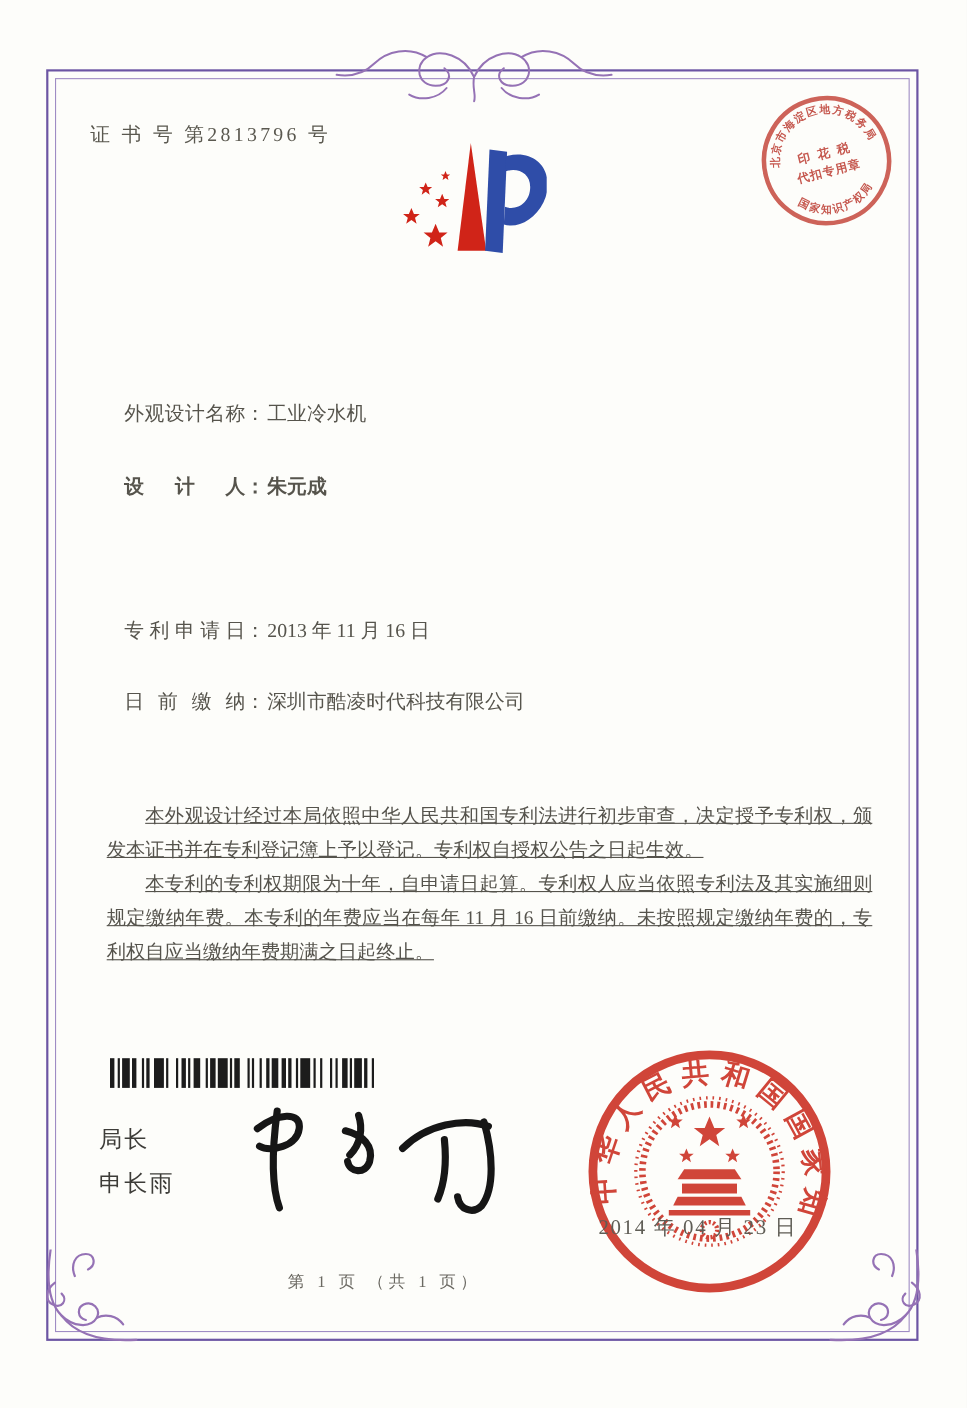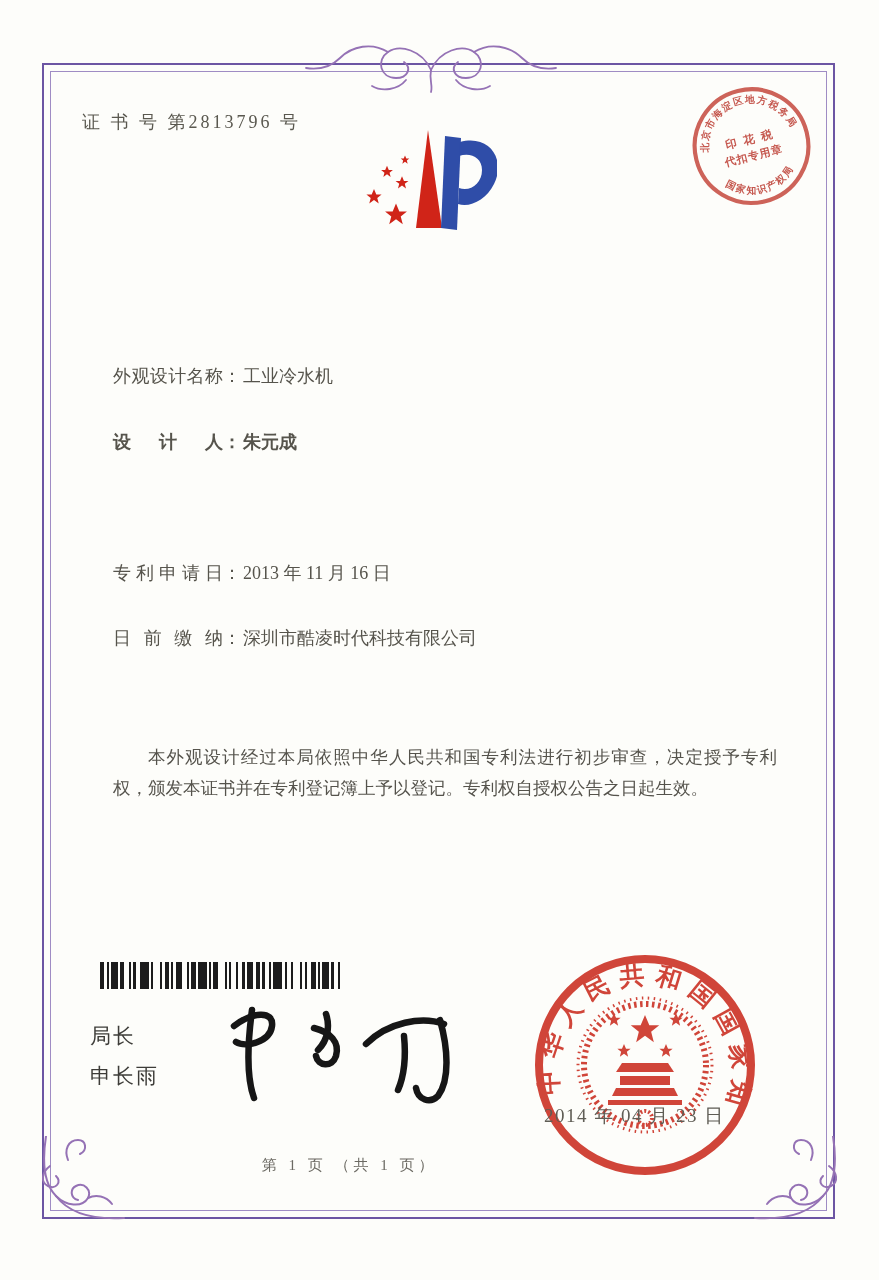--- a/index.html
+++ b/index.html
@@ -20,21 +20,21 @@
          font-size:45px;letter-spacing:7px;color:#262520;font-weight:600;}
   
   .tax-stamp{position:absolute;left:690px;top:84px;transform:rotate(-14deg);opacity:.92;}
   
   .field{position:absolute;left:113px;font-size:18px;color:#56544c;white-space:nowrap;}
   .f-label{display:inline-block;width:110px;text-align:justify;text-align-last:justify;}
   .f-colon{display:inline-block;margin-right:2px;}
   
   .body-text{position:absolute;left:97px;top:726px;width:696px;font-size:17.5px;
              line-height:31px;color:#55534c;text-align:justify;}
-  .body-text p{margin:16px;text-indent:2em;}
+  .body-text p{margin:0;text-indent:2em;text-decoration:underline;}
   
   .barcode{position:absolute;left:100px;top:962px;width:243px;height:27px;display:flex;align-items:stretch;}
   
   .sig-title{position:absolute;left:90px;top:1022px;font-family:"Liberation Sans","DejaVu Sans",sans-serif;
              font-size:21px;color:#3d3c38;letter-spacing:2px;}
   .sig-name{position:absolute;left:90px;top:1062px;font-family:"Liberation Sans","DejaVu Sans",sans-serif;
             font-size:21px;color:#3d3c38;letter-spacing:2px;}
   .signature{position:absolute;left:208px;top:992px;}
   
   .seal{position:absolute;left:528px;top:948px;opacity:.93;}
@@ -134,20 +134,21 @@
   </div>
   <div class="field" style="top:561px;">
     <span class="f-label">专利申请日</span><span class="f-colon">：</span><span>2013 年 11 月 16 日</span>
   </div>
   <div class="field" style="top:626px;">
     <span class="f-label">日前缴纳</span><span class="f-colon">：</span><span>深圳市酷凌时代科技有限公司</span>
   </div>
 
   <div class="body-text">
     <p>本外观设计经过本局依照中华人民共和国专利法进行初步审查，决定授予专利权，颁发本证书并在专利登记簿上予以登记。专利权自授权公告之日起生效。</p>
+    <p>本专利的专利权期限为十年，自申请日起算。专利权人应当依照专利法及其实施细则规定缴纳年费。本专利的年费应当在每年 11 月 16 日前缴纳。未按照规定缴纳年费的，专利权自应当缴纳年费期满之日起终止。</p>
   </div>
 
   <div class="barcode">
       <div style="width: 4.45872px; background: rgb(28, 28, 28);"></div>
       <div style="width: 2.22936px; background: transparent;"></div>
       <div style="width: 2.22936px; background: rgb(28, 28, 28);"></div>
       <div style="width: 2.22936px; background: transparent;"></div>
       <div style="width: 6.68807px; background: rgb(28, 28, 28);"></div>
       <div style="width: 2.22936px; background: transparent;"></div>
       <div style="width: 4.45872px; background: rgb(28, 28, 28);"></div>

